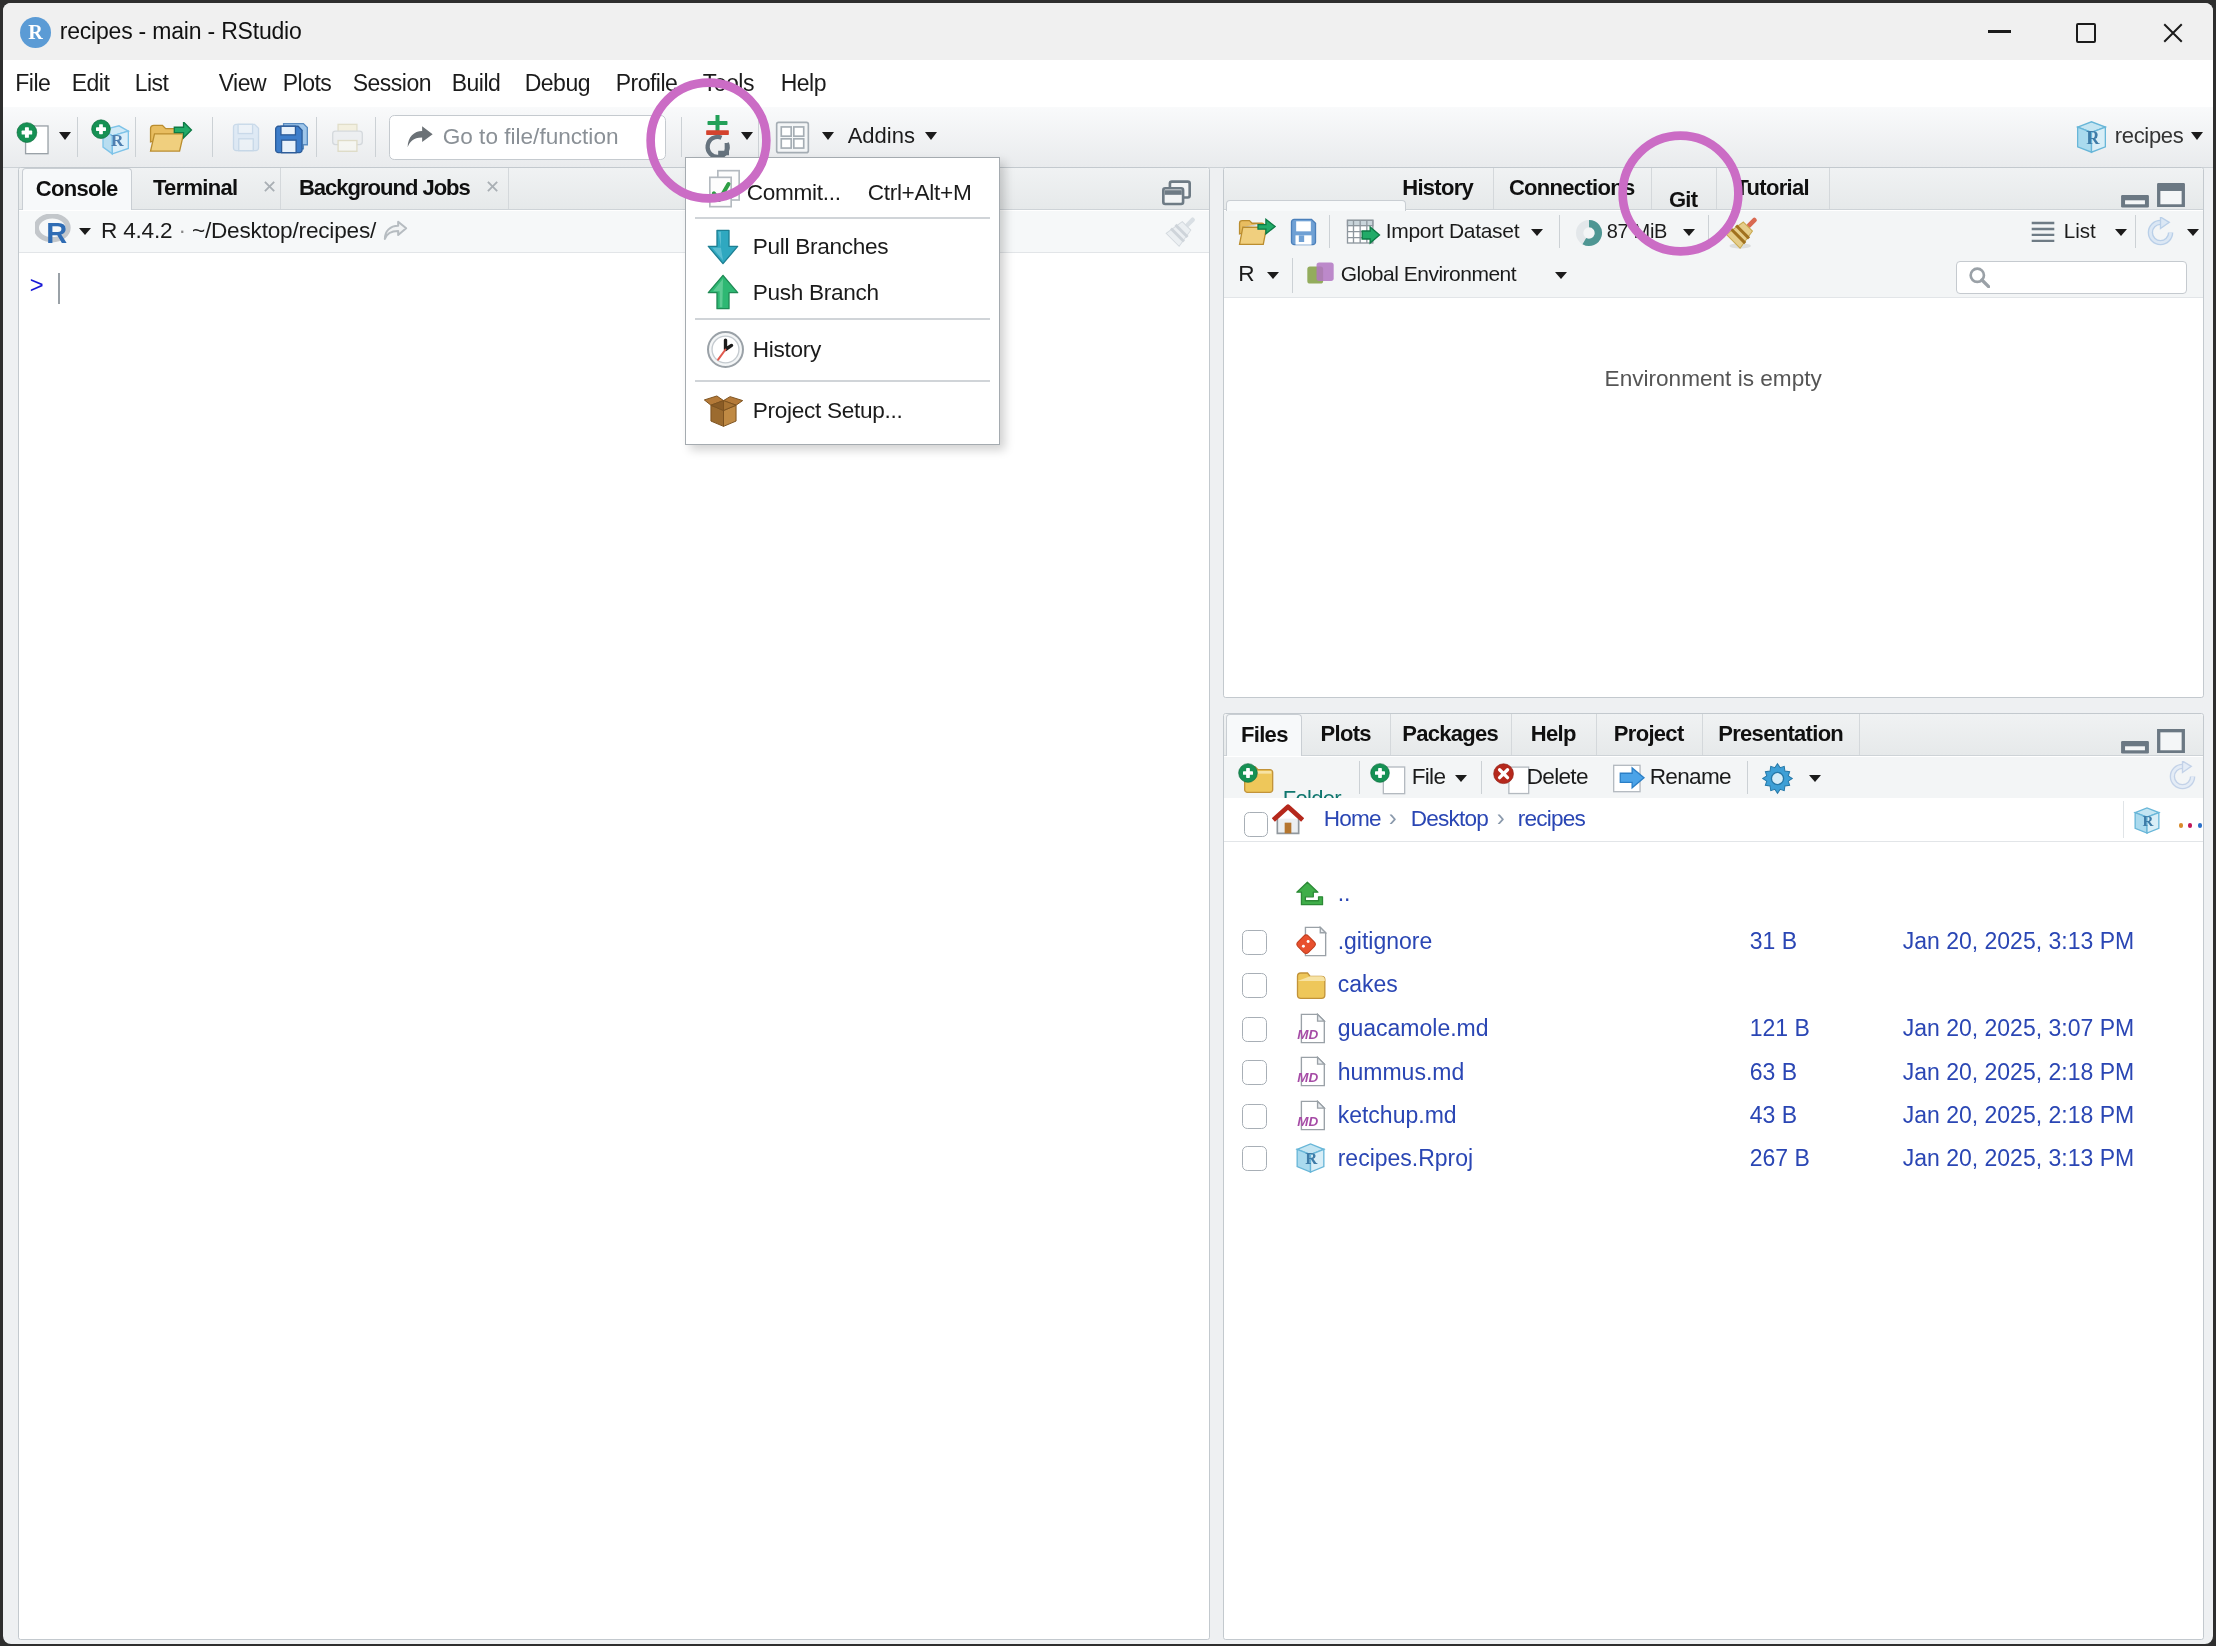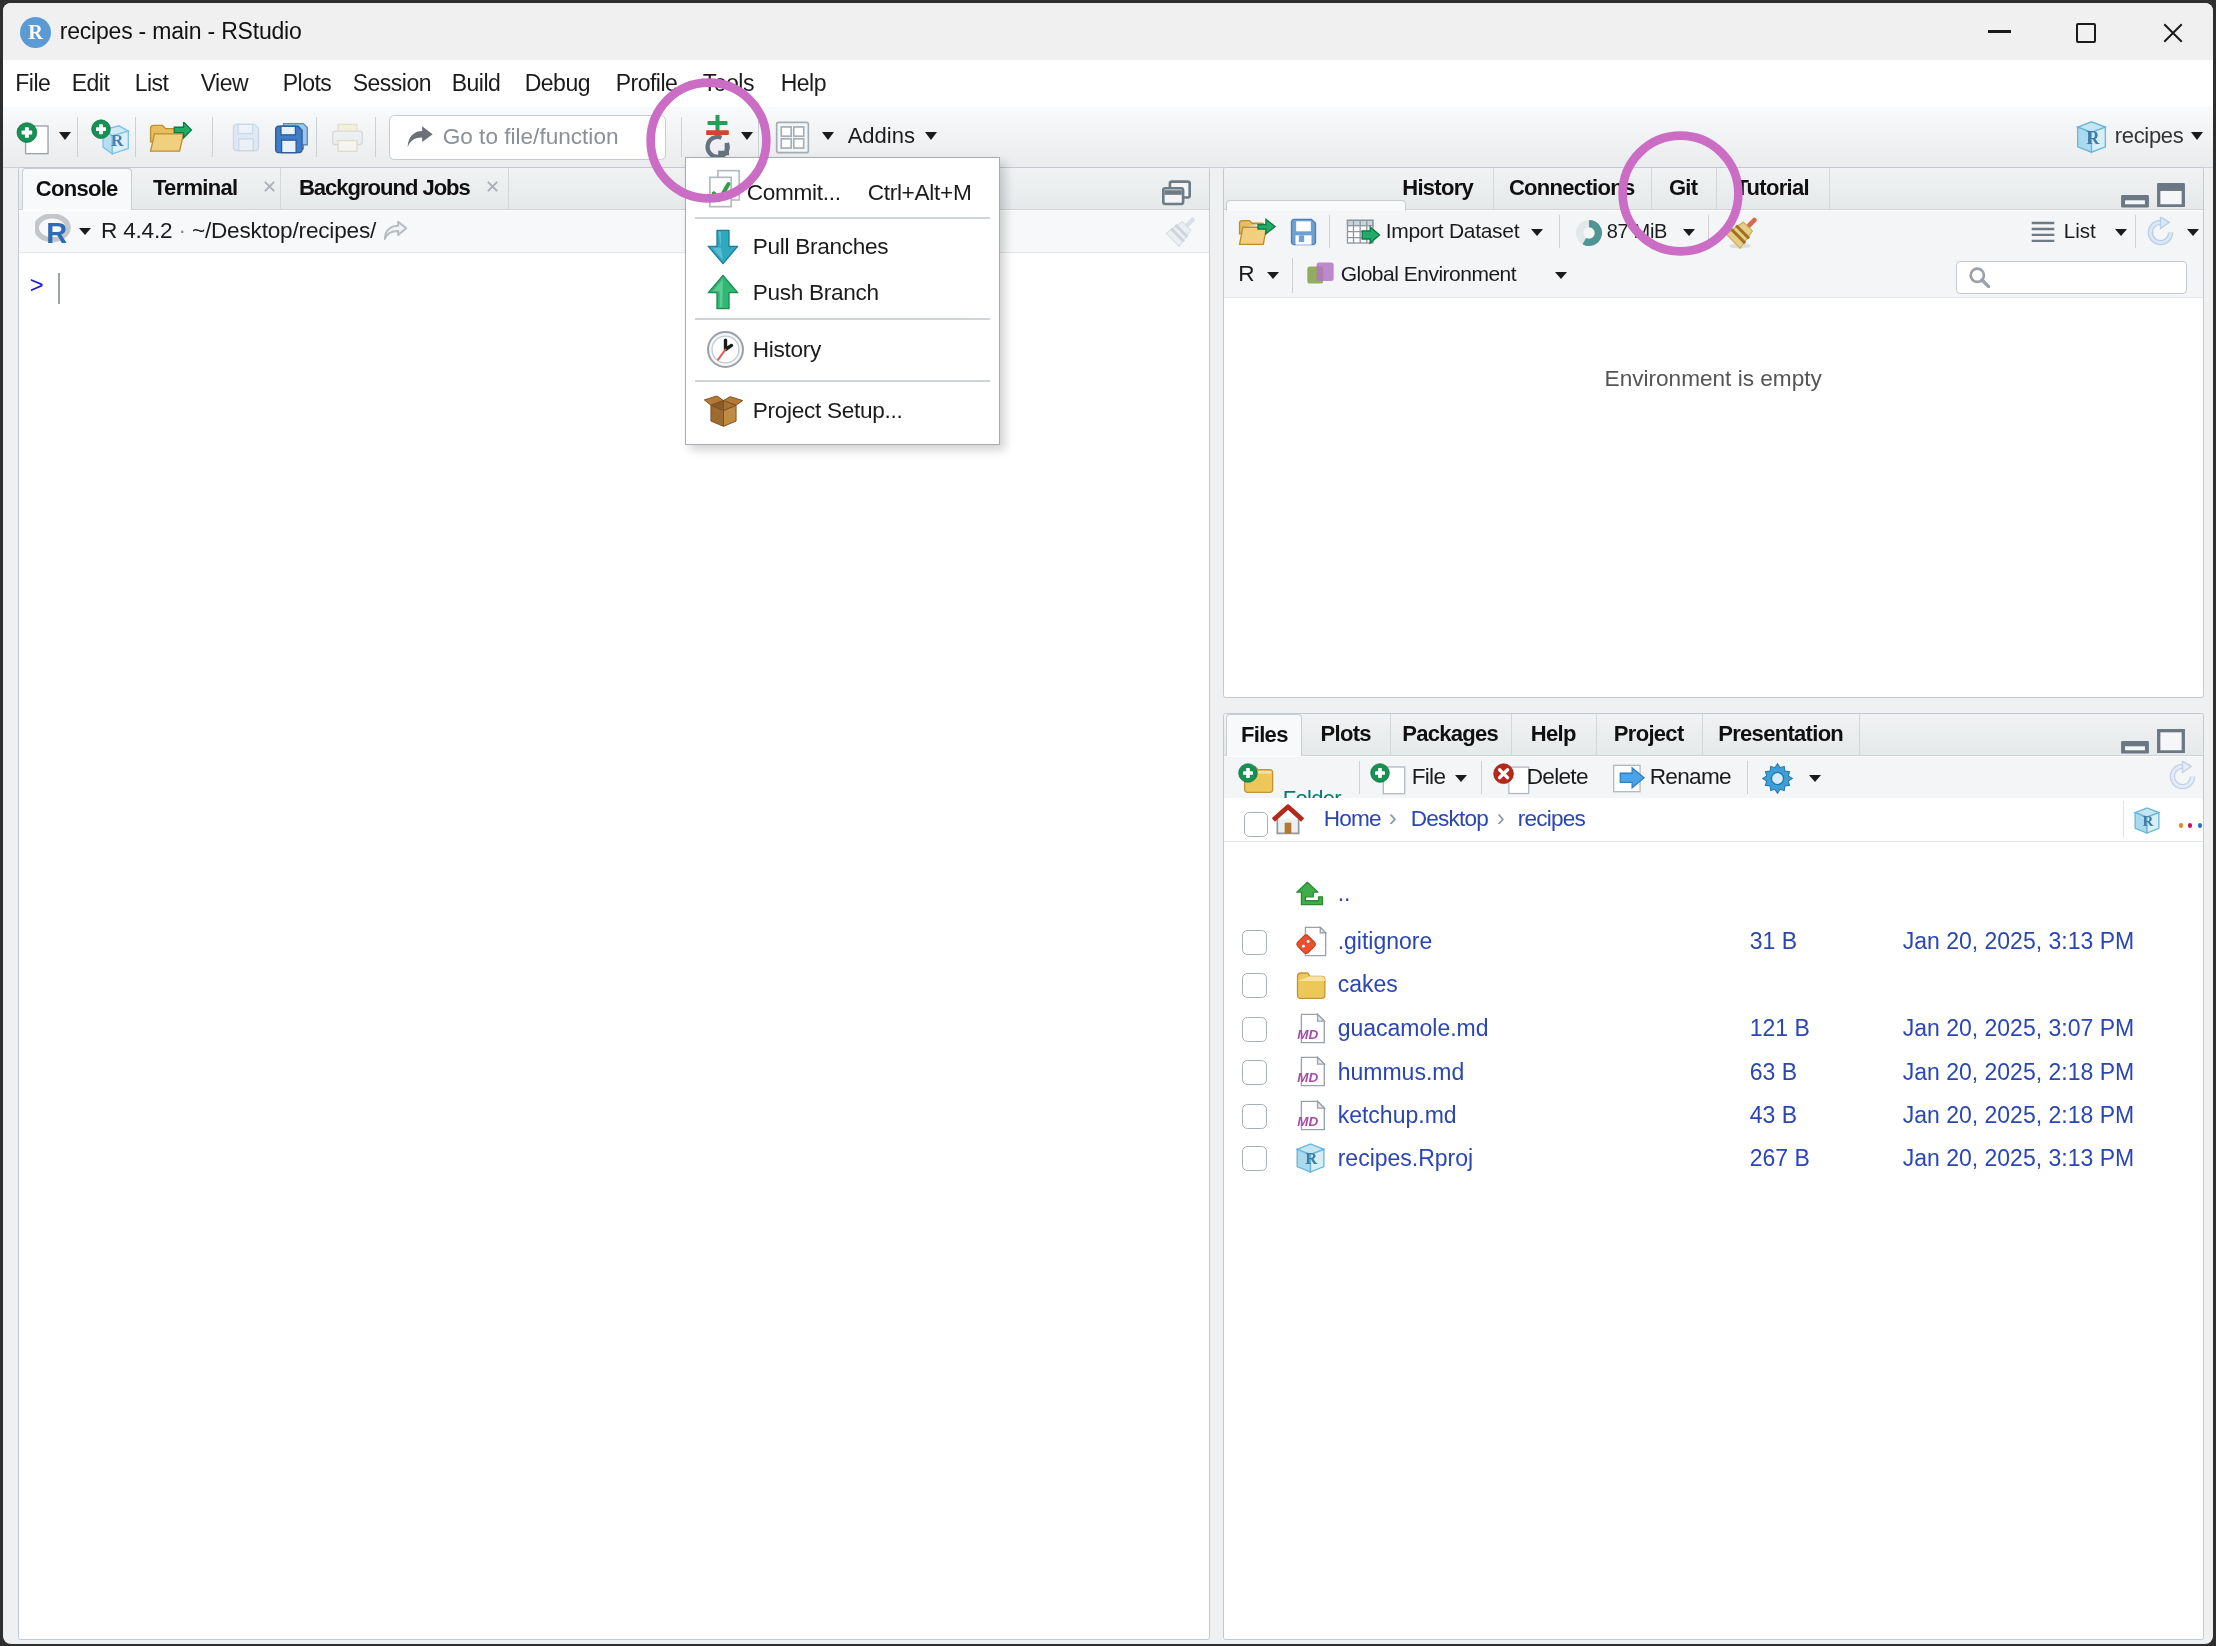--- a/index.html
+++ b/index.html
@@ -48,21 +48,21 @@
     <div class="abs" style="left:2073px;top:19.3px;width:16px;height:16px;border:2px solid #1b1b1b;border-radius:2px;"></div>
     <svg class="ico" style="left:2160px;top:19.3px" width="20" height="20" viewBox="0 0 32 32">
       <path d="M2 2 L30 30 M30 2 L2 30" stroke="#1b1b1b" stroke-width="3.2"></path>
     </svg>
   </div>
 
   <div id="menubar">
     <div class="menuitem" style="left:12.6px;">File</div>
     <div class="menuitem" style="left:69px;">Edit</div>
     <div class="menuitem" style="left:132px;">List</div>
-    <div class="menuitem" style="left:198px;text-align:center;">View</div>
+    <div class="menuitem" style="left:216px;text-align:center;">View</div>
     <div class="menuitem" style="left:280px;">Plots</div>
     <div class="menuitem" style="left:350px;">Session</div>
     <div class="menuitem" style="left:449px;">Build</div>
     <div class="menuitem" style="left:522px;">Debug</div>
     <div class="menuitem" style="left:613px;">Profile</div>
     <div class="menuitem" style="left:700px;">Tools</div>
     <div class="menuitem" style="left:778px;">Help</div>
   </div>
 
   <div id="toolbar">
@@ -204,21 +204,21 @@
 
   <div class="panel" id="env-panel" style="left:1220px;top:164px;width:979px;height:529px;">
     <div class="tabbar">
       <div class="tab-active" style="left:2.7px;width:180px;margin-top:32px;">
           <div class="tabtxt">Environment</div>
         </div>
       <div class="tabtxt txt" style="left:161px;top:0;width:106px;">History</div>
       <div class="tabsep" style="left:269px;"></div>
       <div class="tabtxt txt" style="left:269px;top:0;width:158px;">Connections</div>
       <div class="tabsep" style="left:427px;"></div>
-      <div class="tabtxt txt" style="left:427px;top:0;width:65px;">Git</div>
+      <div class="tabtxt txt" style="left:427px;top:12px;width:65px;">Git</div>
       <div class="tabsep" style="left:492px;"></div>
       <div class="tabtxt txt" style="left:492px;top:0;width:113px;">Tutorial</div>
       <div class="tabsep" style="left:605px;"></div>
 
       <svg class="ico" style="left:897px;top:27px" width="28" height="12.6" viewBox="0 0 42 19">
         <rect x="0" y="0" width="42" height="19" rx="2" fill="#6b7883"></rect>
         <rect x="6" y="8" width="30" height="6" fill="#f4f6f7"></rect>
       </svg>
       <svg class="ico" style="left:933px;top:14.6px" width="28" height="24.6" viewBox="0 0 42 37">
         <rect x="0" y="0" width="42" height="37" rx="2" fill="#6b7883"></rect>

